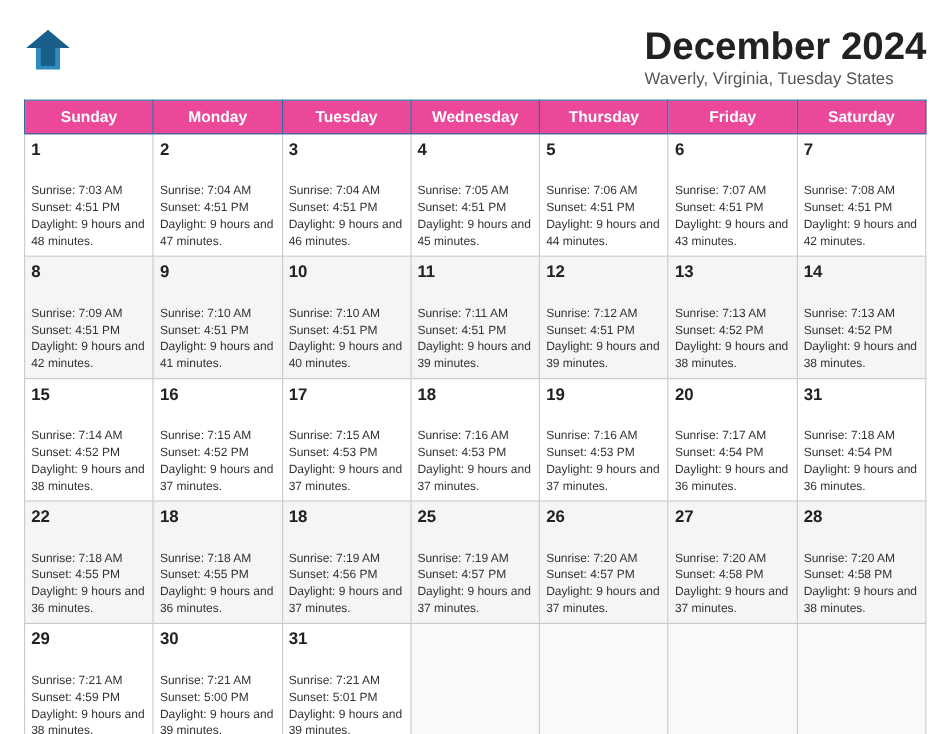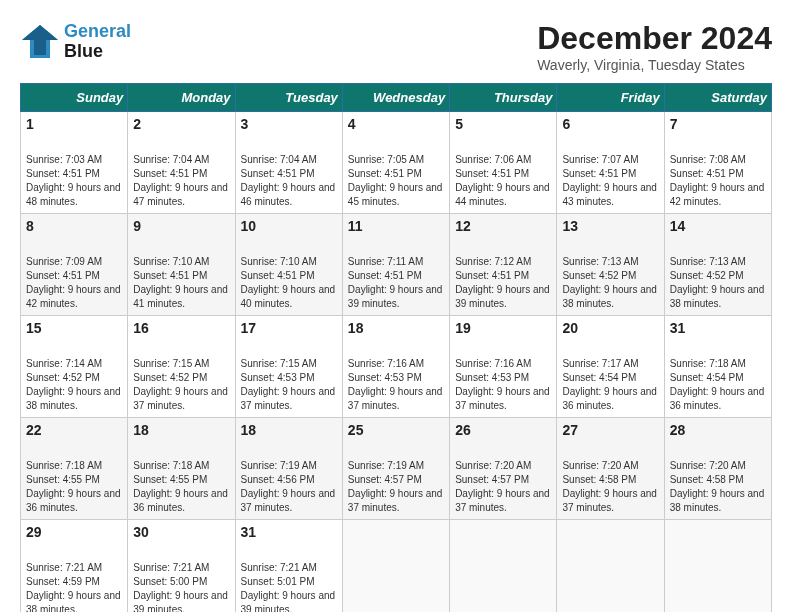--- a/index.html
+++ b/index.html
@@ -40,28 +40,27 @@
     .location-title {
       font-size: 14px;
       color: #555;
     }
     .calendar {
       width: 100%;
       border-collapse: collapse;
       font-size: 11px;
     }
     .calendar th {
-      background: #0f766e;
+      background: #ec4899;
       color: #fff;
       padding: 6px 4px;
-      text-align: right;
+      text-align: center;
       font-size: 13px;
       font-weight: bold;
       border: 1px solid #2e6da4;
-      font-style: italic;
     }
     .calendar td {
       border: 1px solid #ccc;
       vertical-align: top;
       padding: 4px 5px;
       width: calc(100% / 7);
       background: #fff;
       min-height: 80px;
       height: 85px;
     }
@@ -91,25 +90,20 @@
 </head>
 <body>
 
 <div class="header-area">
   <div class="logo">
     <div>
       <svg width="40" height="40" viewBox="0 0 40 40">
         <polygon points="20,5 38,20 30,20 30,38 10,38 10,20 2,20" fill="#2e8bc0"></polygon>
         <polygon points="20,5 38,20 26,20 26,35 14,35 14,20 2,20" fill="#1a5f8a"></polygon>
       </svg>
-    </div>
-    <div style="margin-left:4px;">
-      <div class="logo-text">
-        <span>General</span><br><span style="color:#1a1a1a;">Blue</span>
-      </div>
     </div>
   </div>
   <div class="title-area">
     <div class="month-title">December 2024</div>
     <div class="location-title">Waverly, Virginia, Tuesday States</div>
   </div>
 </div>
 
 <table class="calendar">
   <thead>

